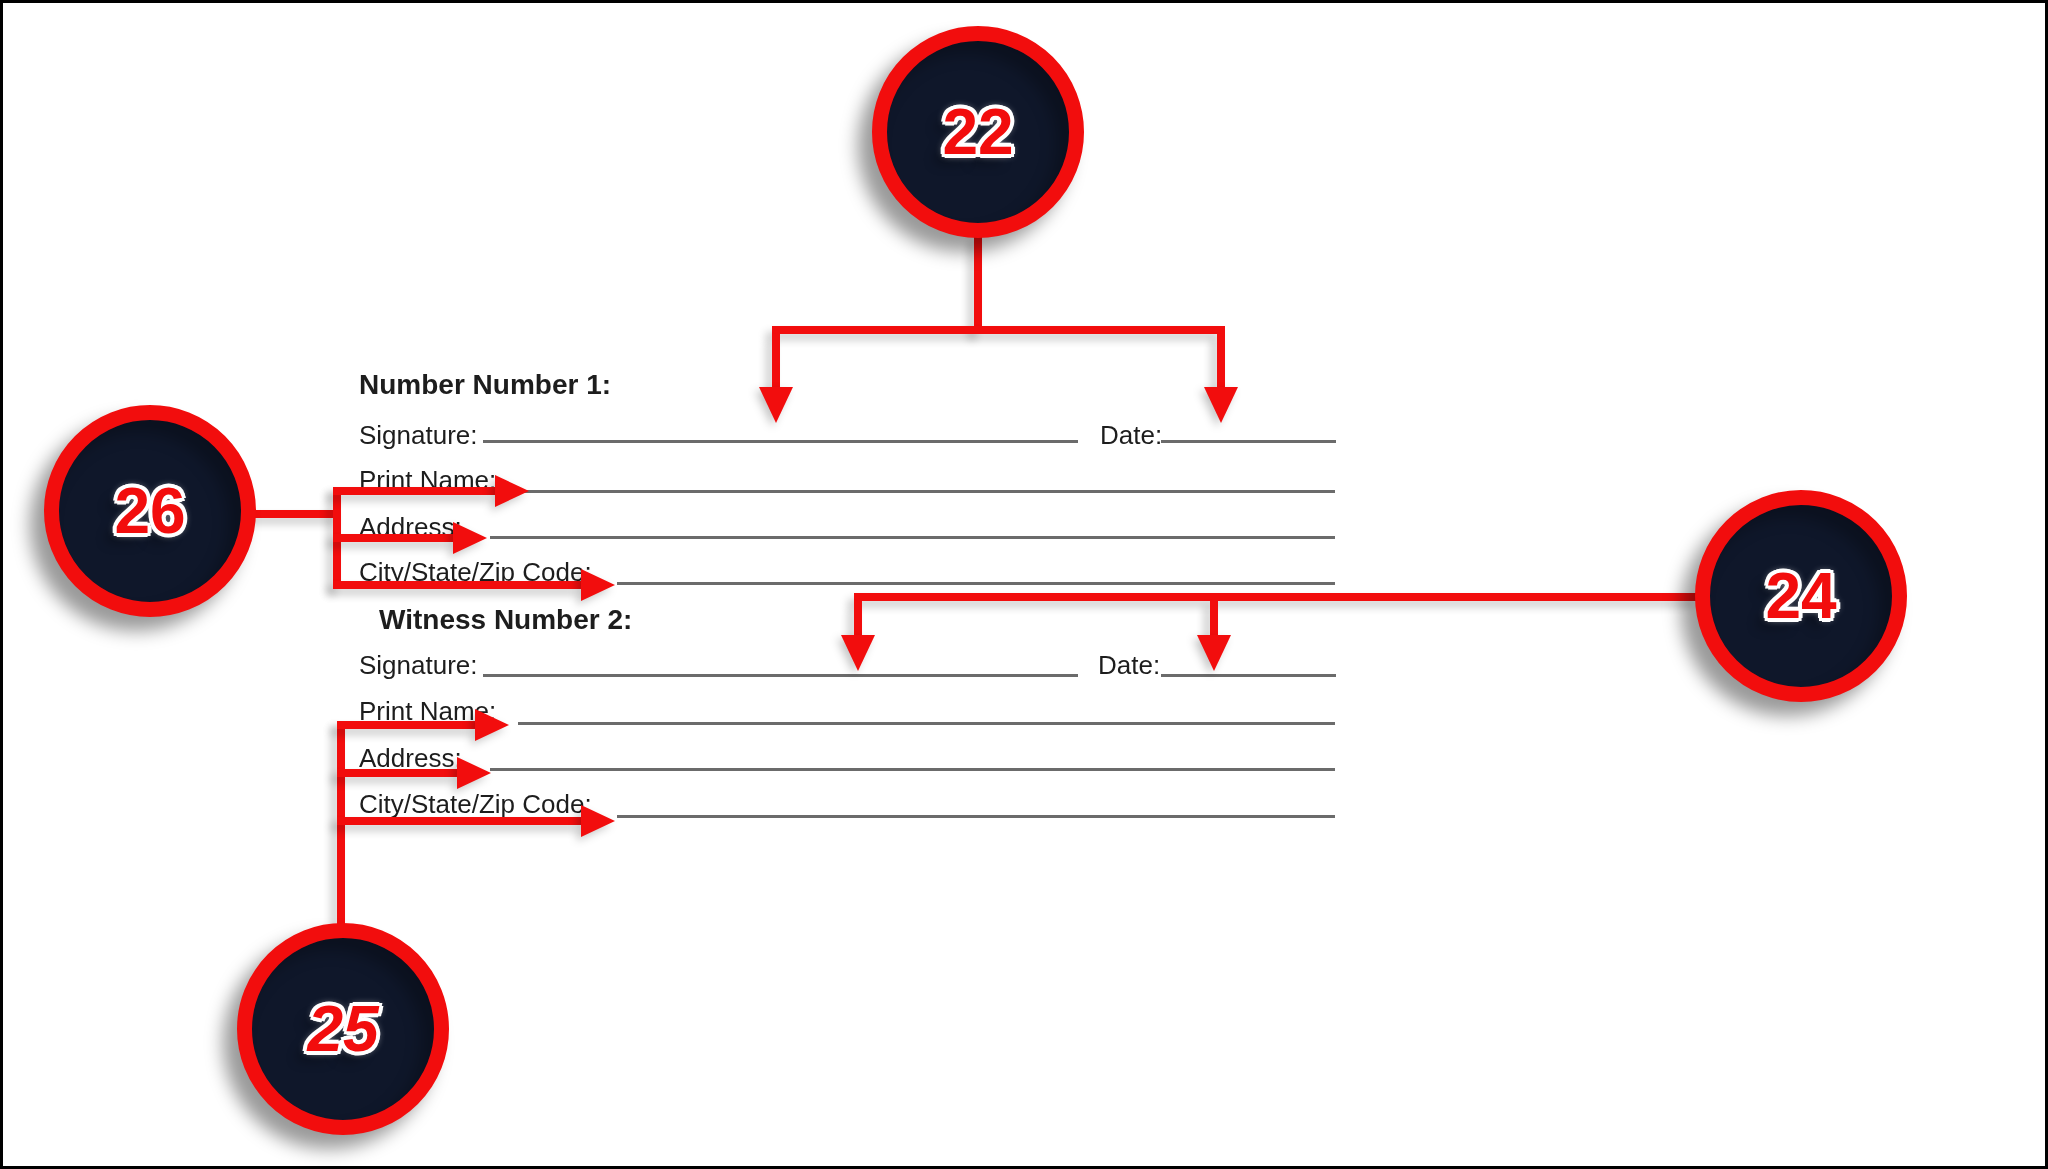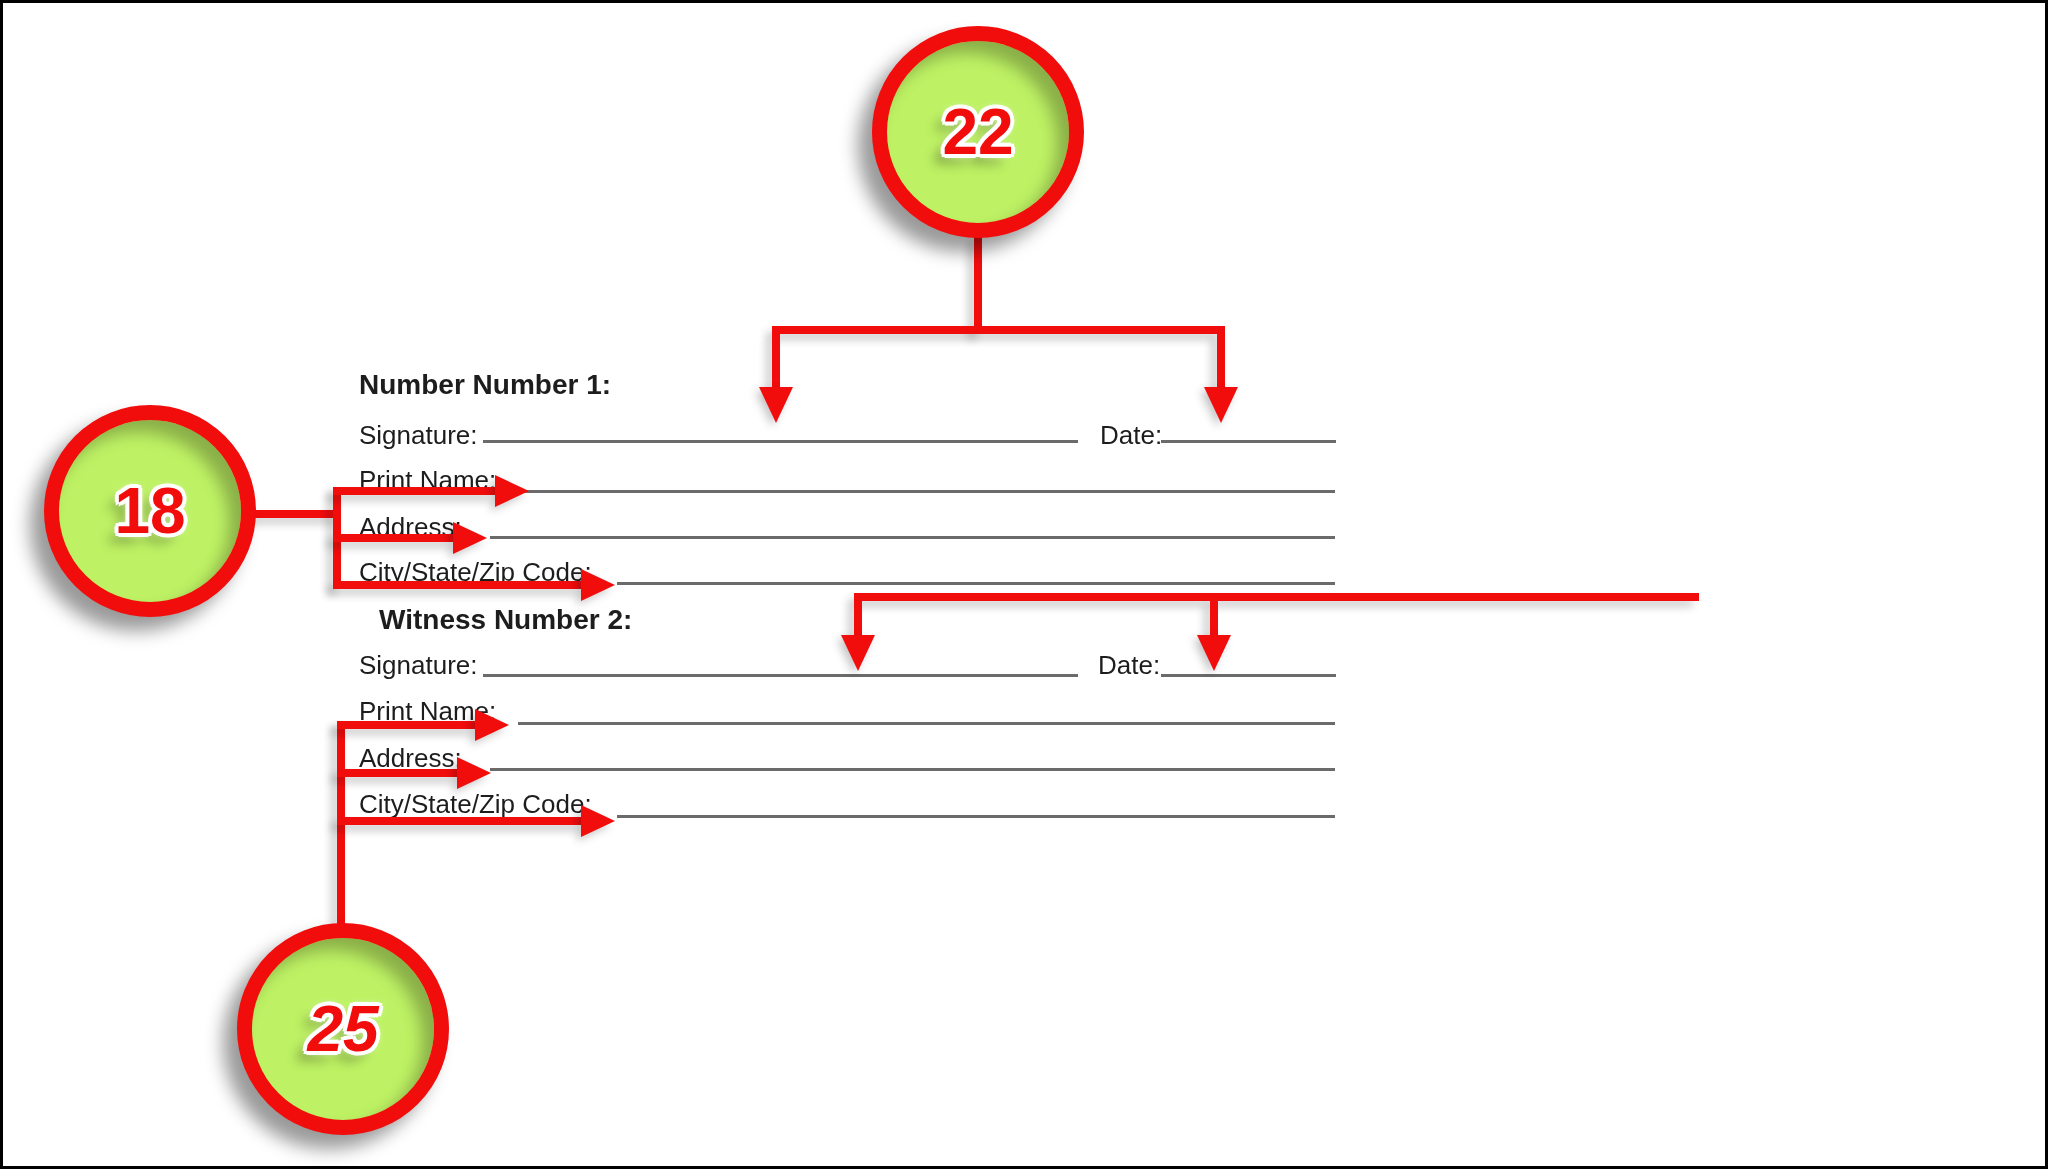--- a/index.html
+++ b/index.html
@@ -48,21 +48,21 @@
     border-top:36px solid var(--annotation-red,#f20d0d);
     filter:drop-shadow(-4px 4px 4px rgba(0,0,0,0.22));
   }
   
   .callout{
     position:absolute;
     width:212px;height:212px;
     box-sizing:border-box;
     border:15px solid var(--annotation-red,#f20d0d);
     border-radius:50%;
-    background:#bef264;
+    background:#0f172a;
     display:flex;align-items:center;justify-content:center;
     box-shadow:-14px 14px 18px rgba(0,0,0,0.40),
                inset -12px 12px 16px rgba(0,0,0,0.28);
   }
   .callout .num{
     font-size:64px;
     font-weight:bold;
     color:var(--annotation-red,#f20d0d);
     text-shadow:
       -4px 0 0 #fff, 4px 0 0 #fff, 0 -4px 0 #fff, 0 4px 0 #fff,
@@ -178,28 +178,31 @@
 
   <div class="rline" id="a23-conn"></div>
   <div class="rline" id="a23-brkt"></div>
   <div class="rline" id="a23-b1"></div>
   <div class="rline" id="a23-b2"></div>
   <div class="rline" id="a23-b3"></div>
   <div class="arr-r" id="a23-a1"></div>
   <div class="arr-r" id="a23-a2"></div>
   <div class="arr-r" id="a23-a3"></div>
   <div class="callout" id="c23">
-    <span class="num">18</span>
+    <span class="num">26</span>
   </div>
 
   <div class="rline" id="a24-bar"></div>
   <div class="rline" id="a24-ldrop"></div>
   <div class="rline" id="a24-mdrop"></div>
   <div class="arr-d" id="a24-larrow"></div>
   <div class="arr-d" id="a24-marrow"></div>
+  <div class="callout" id="c24">
+    <span class="num">24</span>
+  </div>
 
   <div class="rline" id="a25-vert"></div>
   <div class="rline" id="a25-b1"></div>
   <div class="rline" id="a25-b2"></div>
   <div class="rline" id="a25-b3"></div>
   <div class="arr-r" id="a25-a1"></div>
   <div class="arr-r" id="a25-a2"></div>
   <div class="arr-r" id="a25-a3"></div>
   <div class="callout" id="c25">
     <span class="num">25</span>

